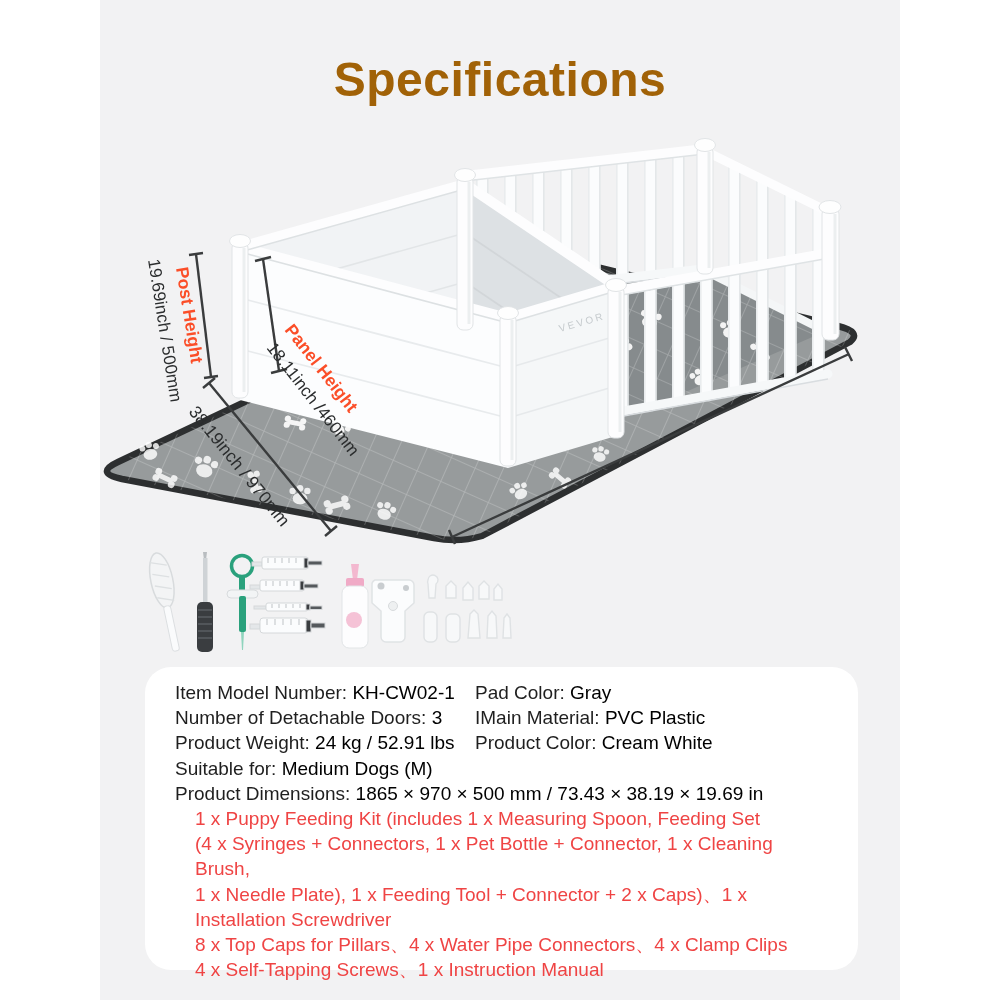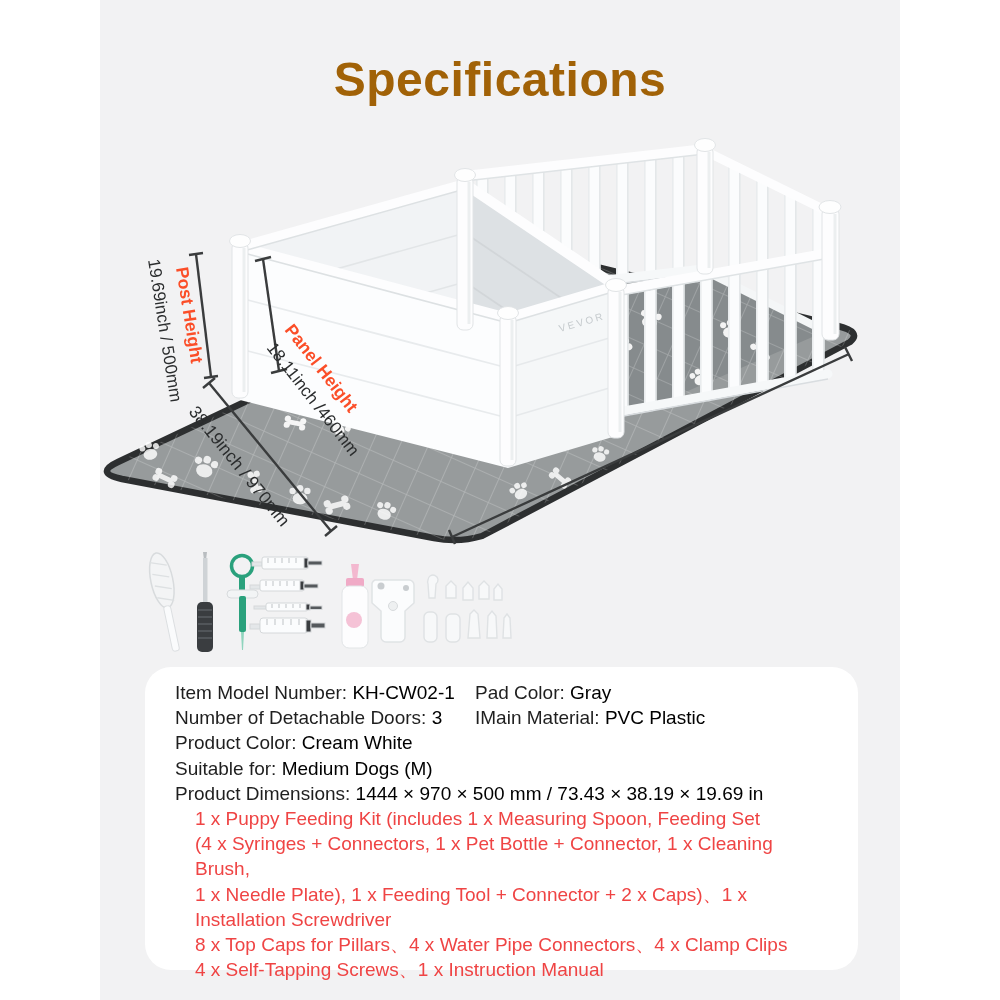--- a/index.html
+++ b/index.html
@@ -296,23 +296,24 @@
   <div class="spec-card">
     <div class="spec-row">
       <div class="spec-cell left"><span class="lbl">Item Model Number: </span><span class="val">KH-CW02-1</span></div>
       <div class="spec-cell"><span class="lbl">Pad Color: </span><span class="val">Gray</span></div>
     </div>
     <div class="spec-row">
       <div class="spec-cell left"><span class="lbl">Number of Detachable Doors: </span><span class="val">3</span></div>
       <div class="spec-cell"><span class="lbl">IMain Material: </span><span class="val">PVC Plastic</span></div>
     </div>
     <div class="spec-row">
+      <div class="spec-cell left"><span class="lbl">Product Weight: </span><span class="val">24 kg / 52.91 lbs</span></div>
       <div class="spec-cell"><span class="lbl">Product Color: </span><span class="val">Cream White</span></div>
     </div>
     <div class="spec-cell"><span class="lbl">Suitable for: </span><span class="val">Medium Dogs (M)</span></div>
-    <div class="spec-cell"><span class="lbl">Product Dimensions: </span><span class="val">1444 × 970 × 500 mm / 73.43 × 38.19 × 19.69 in</span></div>
+    <div class="spec-cell"><span class="lbl">Product Dimensions: </span><span class="val">1865 × 970 × 500 mm / 73.43 × 38.19 × 19.69 in</span></div>
     <div class="orange-line">1 x Puppy Feeding Kit (includes 1 x Measuring Spoon, Feeding Set</div>
     <div class="orange-line">(4 x Syringes + Connectors, 1 x Pet Bottle + Connector, 1 x Cleaning Brush,</div>
     <div class="orange-line">1 x Needle Plate), 1 x Feeding Tool + Connector + 2 x Caps)、1 x Installation Screwdriver</div>
     <div class="orange-line">8 x Top Caps for Pillars、4 x Water Pipe Connectors、4 x Clamp Clips</div>
     <div class="orange-line">4 x Self-Tapping Screws、1 x Instruction Manual</div>
   </div>
 </div>
 
 </body></html>

